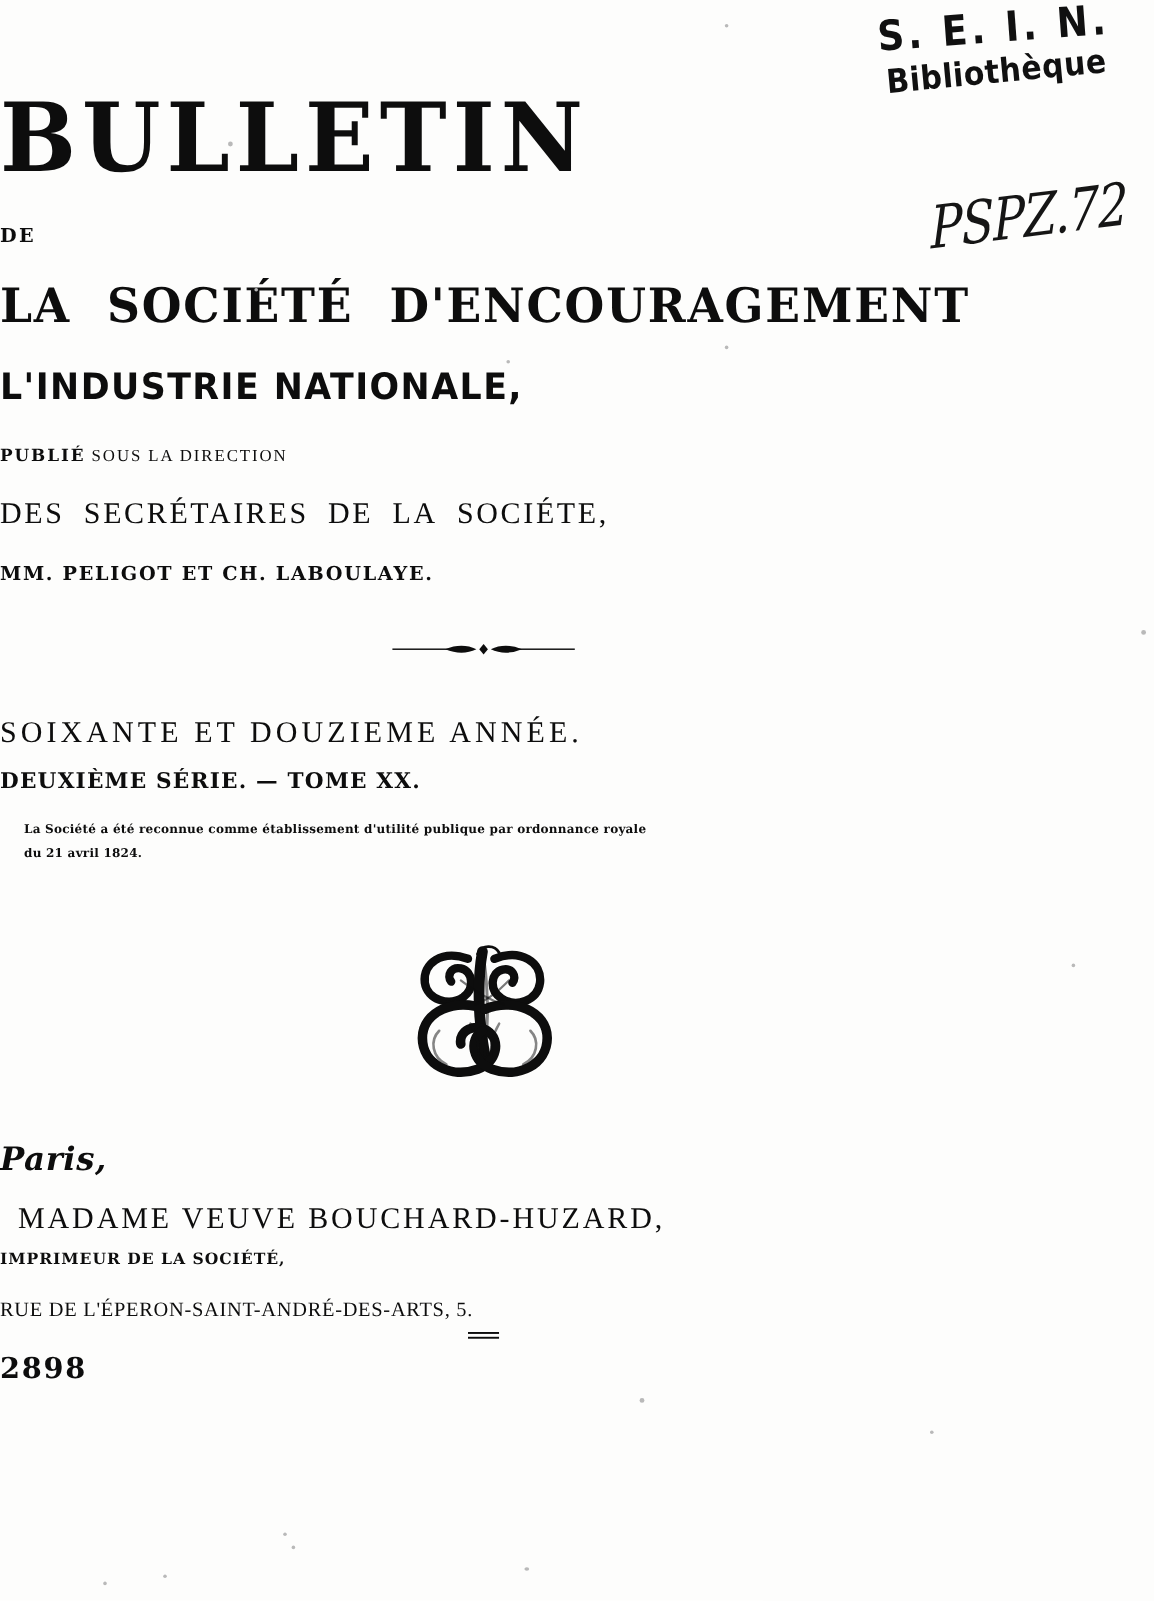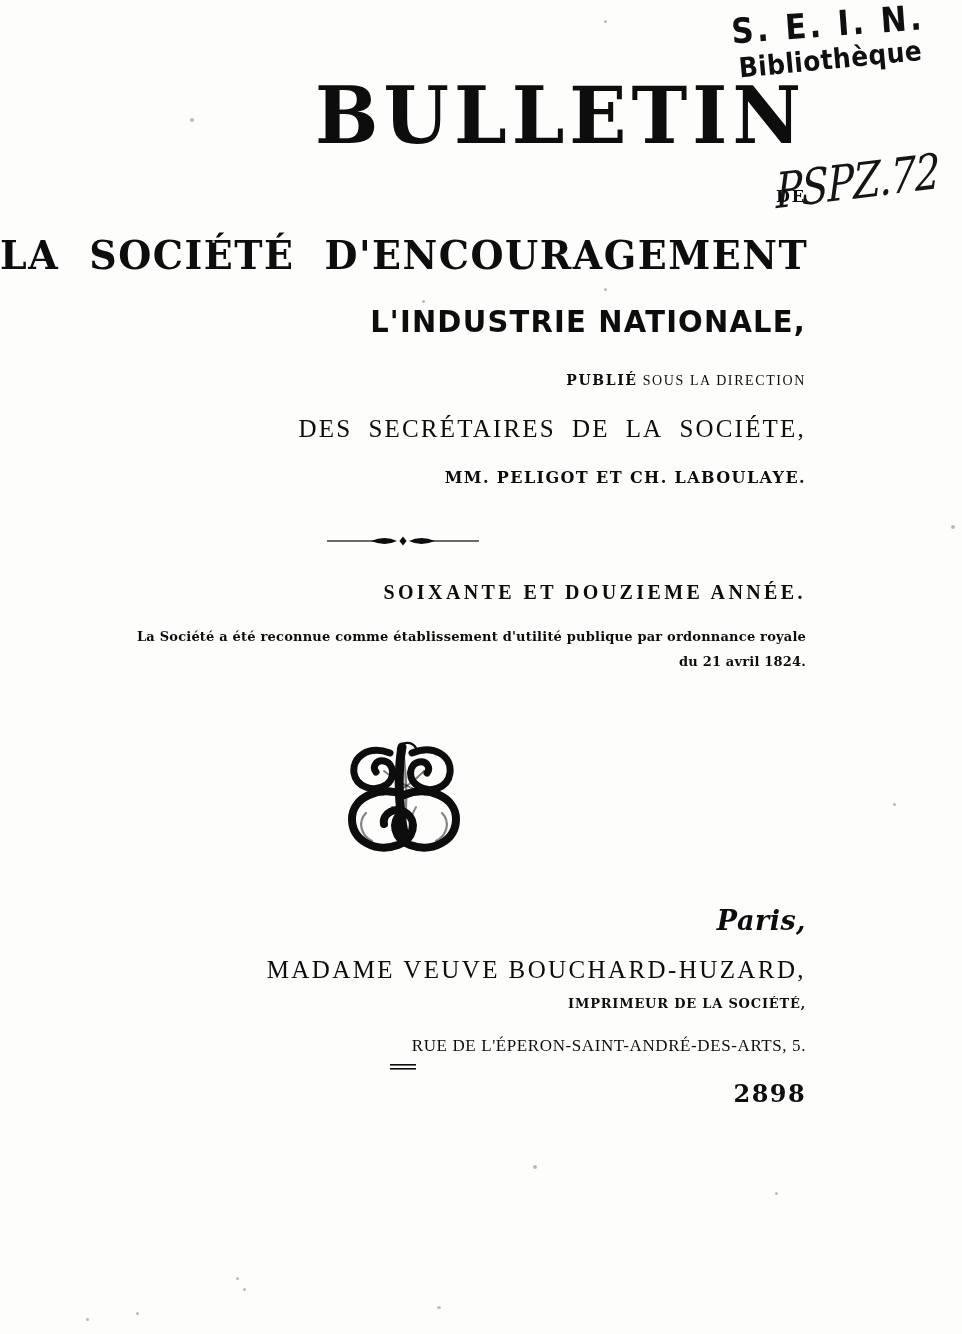--- a/index.html
+++ b/index.html
@@ -61,21 +61,21 @@
     transform: rotate(-7deg) skewX(-6deg) scaleY(1.22);
     white-space: nowrap;
   }
 
   
   .content {
     position: absolute;
     left: 0;
     top: 0;
     width: 806px;
-    text-align: right;
+    text-align: left;
   }
 
   .title-bulletin {
     margin-top: 78px;
     font-family: "DejaVu Serif", serif;
     font-weight: 700;
     font-size: 75px;
     letter-spacing: 5px;
     line-height: 1;
     transform: scaleY(1.06);
@@ -154,42 +154,43 @@
 
   
   .ornament {
     margin-top: 44px;
     height: 22px;
     position: relative;
   }
   .ornament svg { display: block; margin: 0 auto; }
 
   .annee {
-    margin-top: 28px;
-    font-family: "Liberation Serif", serif;
-    font-weight: 700;
-    font-size: 20px;
+    margin-top: 44px;
+    font-family: "Liberation Serif", serif;
+    font-weight: 400;
+    font-size: 25px;
     letter-spacing: 3.4px;
   }
 
   .serie {
     margin-top: 16px;
     font-family: "DejaVu Serif", serif;
     font-weight: 700;
     font-size: 18px;
     letter-spacing: 1px;
   }
 
   .notice {
     margin-top: 20px;
     font-family: "DejaVu Serif", serif;
     font-weight: 700;
-    font-size: 13px;
+    font-size: 10px;
     letter-spacing: 0.2px;
     line-height: 1.95;
+    margin-left: 20px;
   }
 
   
   .monogram {
     margin-top: 42px;
     height: 150px;
   }
   .monogram svg { display: block; margin: 0 auto; }
 
   
@@ -283,20 +284,21 @@
         <rect x="4" y="9.4" width="56" height="1.2" fill="#0d0d0d"></rect>
         <rect x="100" y="9.4" width="56" height="1.2" fill="#0d0d0d"></rect>
         <path d="M 48 10 Q 62 4.2 74 10 Q 62 15.8 48 10 Z" fill="#0d0d0d"></path>
         <path d="M 112 10 Q 98 4.2 86 10 Q 98 15.8 112 10 Z" fill="#0d0d0d"></path>
         <path d="M 80 5.6 L 83.6 10 L 80 14.4 L 76.4 10 Z" fill="#0d0d0d"></path>
       </svg>
     </div>
 
     <div class="annee">SOIXANTE ET DOUZIEME ANNÉE.</div>
 
+    <div class="serie">DEUXIÈME SÉRIE. — TOME XX.</div>
 
     <div class="notice">
       <div>La Société a été reconnue comme établissement d'utilité publique par ordonnance royale</div>
       <div>du 21 avril 1824.</div>
     </div>
 
     <div class="monogram">
       <svg width="150" height="150" viewBox="0 0 150 150">
         <g fill="none" stroke="#0d0d0d" stroke-linecap="round">
 

